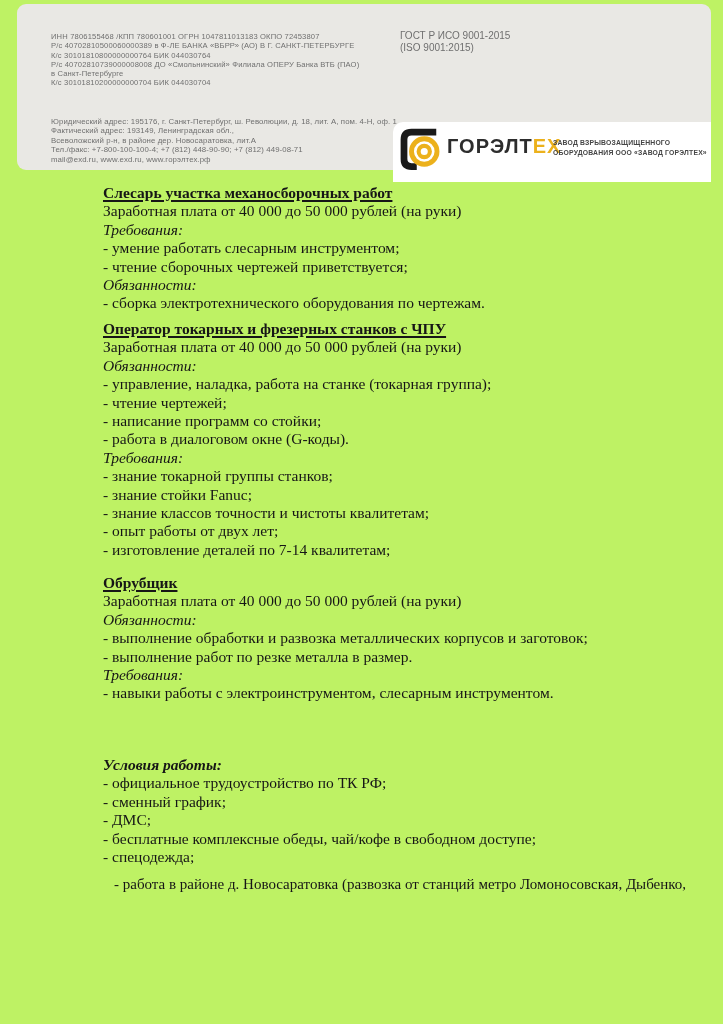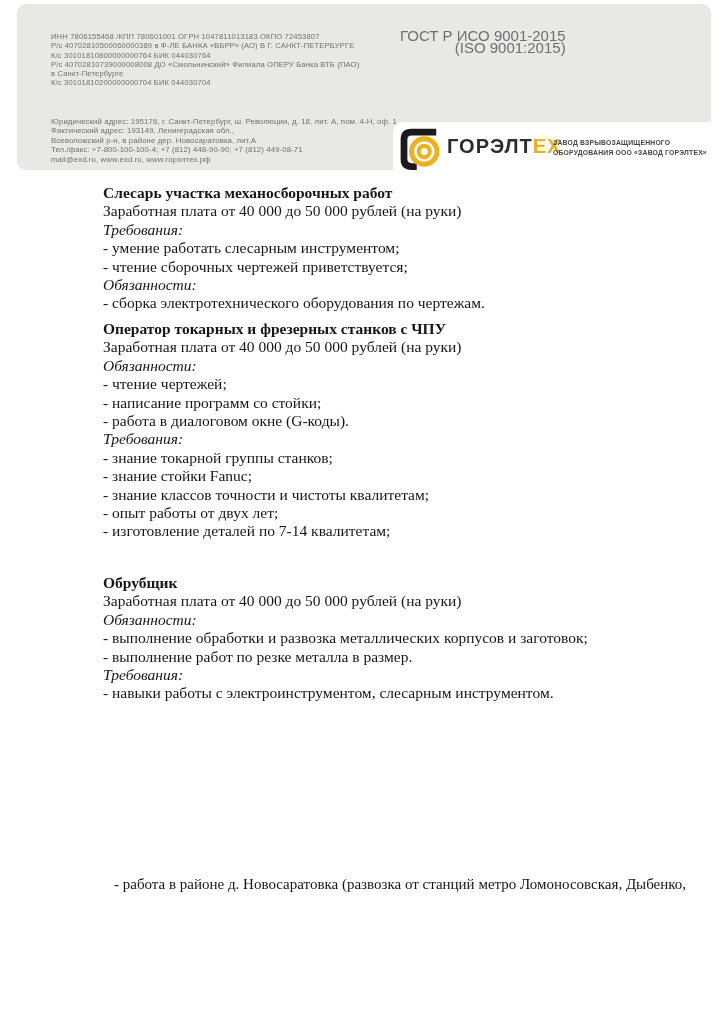--- a/index.html
+++ b/index.html
@@ -1,19 +1,19 @@
 <!DOCTYPE html>
 <html><head>
 <meta charset="utf-8">
 <style>
   html,body{margin:0;padding:0;background:#888;}
   .page{
     position:relative;
     width:723px;height:1024px;
-    background:#ffffff;
+    background:#bef264;
     overflow:hidden;
     font-family:"Liberation Serif", serif;
     color:#161616;
   }
   
   .head-bg{
     position:absolute;left:17px;top:4px;width:694px;height:166px;
     background:#e9e8e4;border-radius:9px;
   }
   .logo-box{
@@ -22,21 +22,21 @@
   }
   .requisites{
     position:absolute;left:51px;top:32px;
     font-family:"Liberation Sans", sans-serif;
     font-size:7.6px;line-height:9.3px;letter-spacing:0.15px;
     color:#6f6f6f;
   }
   .cert{
     position:absolute;left:400px;top:30px;
     font-family:"Liberation Sans", sans-serif;
-    font-size:15px;line-height:11.8px;color:#6f6f6f;text-align:right;
+    font-size:10px;line-height:11.8px;color:#6f6f6f;
   }
   .address{
     position:absolute;left:51px;top:117px;
     font-family:"Liberation Sans", sans-serif;
     font-size:7.8px;line-height:9.4px;letter-spacing:0.1px;
     color:#6f6f6f;
   }
   .logo-mark{position:absolute;left:398px;top:126px;}
   .logo-word{
     position:absolute;left:447px;top:139px;
@@ -48,20 +48,21 @@
   .logo-tag{
     position:absolute;left:553px;top:138px;
     font-family:"Liberation Sans", sans-serif;
     font-weight:bold;font-size:6.8px;line-height:9.6px;
     letter-spacing:0.2px;color:#454545;white-space:nowrap;
   }
   .sec{position:absolute;left:72px;width:596px;font-size:15.5px;line-height:18.4px;}
   .sec .in{margin-left:31px;}
   .vtitle{
     font-weight:bold;
+    text-decoration:underline;
     text-decoration-thickness:1.5px;
     text-underline-offset:2px;
   }
   .lbl{font-style:italic;}
   .lbl-bold{font-style:italic;font-weight:bold;}
   .s1{top:184px;}
   .s2{top:320px;}
   .s3{top:574px;}
   .s4{top:756px;}
   .finpara{position:absolute;left:88px;top:873px;width:596px;font-size:15px;line-height:23.6px;}
@@ -121,20 +122,21 @@
     <div class="in">- умение работать слесарным инструментом;</div>
     <div class="in">- чтение сборочных чертежей приветствуется;</div>
     <div class="in lbl">Обязанности:</div>
     <div class="in">- сборка электротехнического оборудования по чертежам.</div>
   </div>
 
   <div class="sec s2">
     <div class="in vtitle">Оператор токарных и фрезерных станков с ЧПУ</div>
     <div class="in">Заработная плата от 40 000 до 50 000 рублей (на руки)</div>
     <div class="in lbl">Обязанности:</div>
+    <div class="in">- управление, наладка, работа на станке (токарная группа);</div>
     <div class="in">- чтение чертежей;</div>
     <div class="in">- написание программ со стойки;</div>
     <div class="in">- работа в диалоговом окне (G-коды).</div>
     <div class="in lbl">Требования:</div>
     <div class="in">- знание токарной группы станков;</div>
     <div class="in">- знание стойки Fanuc;</div>
     <div class="in">- знание классов точности и чистоты квалитетам;</div>
     <div class="in">- опыт работы от двух лет;</div>
     <div class="in">- изготовление деталей по 7-14 квалитетам;</div>
   </div>
@@ -142,18 +144,26 @@
   <div class="sec s3">
     <div class="in vtitle">Обрубщик</div>
     <div class="in">Заработная плата от 40 000 до 50 000 рублей (на руки)</div>
     <div class="in lbl">Обязанности:</div>
     <div class="in">- выполнение обработки и развозка металлических корпусов и заготовок;</div>
     <div class="in">- выполнение работ по резке металла в размер.</div>
     <div class="in lbl">Требования:</div>
     <div class="in">- навыки работы с электроинструментом, слесарным инструментом.</div>
   </div>
 
+  <div class="sec s4">
+    <div class="in lbl-bold">Условия работы:</div>
+    <div class="in">- официальное трудоустройство по ТК РФ;</div>
+    <div class="in">- сменный график;</div>
+    <div class="in">- ДМС;</div>
+    <div class="in">- бесплатные комплексные обеды, чай/кофе в свободном доступе;</div>
+    <div class="in">- спецодежда;</div>
+  </div>
 
   <div class="finpara">
     <div class="j">- работа в районе д. Новосаратовка (развозка от станций метро Ломоносовская, Дыбенко,</div>
   </div>
 
 </div>
 
 </body></html>

